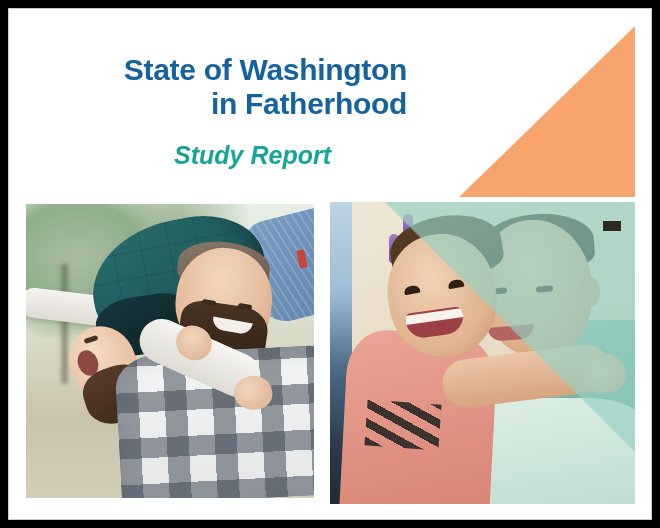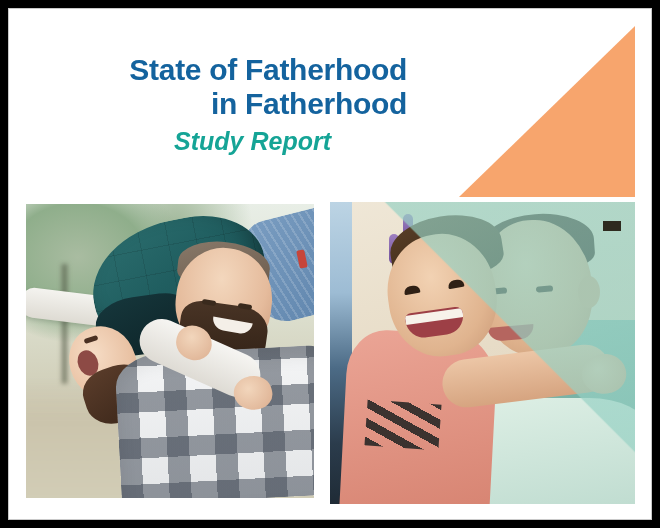--- a/index.html
+++ b/index.html
@@ -58,21 +58,21 @@
     display: block;
     color: #14639E;
     font-weight: bold;
     font-size: 30px;
     line-height: 34px;
     letter-spacing: -0.3px;
     white-space: nowrap;
   }
   .subtitle-line {
     display: block;
-    margin-top: 6px;
+    margin-top: 20px;
     margin-right: 76px;
     color: #15A496;
     font-style: italic;
     font-weight: bold;
     font-size: 25px;
     line-height: 29px;
     letter-spacing: 0px;
     white-space: nowrap;
   }
 
@@ -468,21 +468,21 @@
 <div id="report-cover">
   <div class="frame-inner">
 
     <div class="accent-triangle">
       <svg width="176" height="171" viewBox="0 0 176 171" aria-hidden="true">
         <polygon points="0,0 176,171 0,171" fill="#F7A56D" transform="translate(176,0) scale(-1,1)"></polygon>
       </svg>
     </div>
 
     <div class="title-block">
-      <span class="title-line">State of Fatherhood</span>
+      <span class="title-line">State of Washington</span>
       <span class="title-line">in Fatherhood</span>
       <span class="subtitle-line">Study Report</span>
     </div>
 
     <div class="photo" id="photo-left">
       <div class="lp-sky"></div>
       <div class="lp-trunk"></div>
       <div class="lp-ground"></div>
       <div class="lp-denim"></div>
       <div class="lp-tag"></div>

